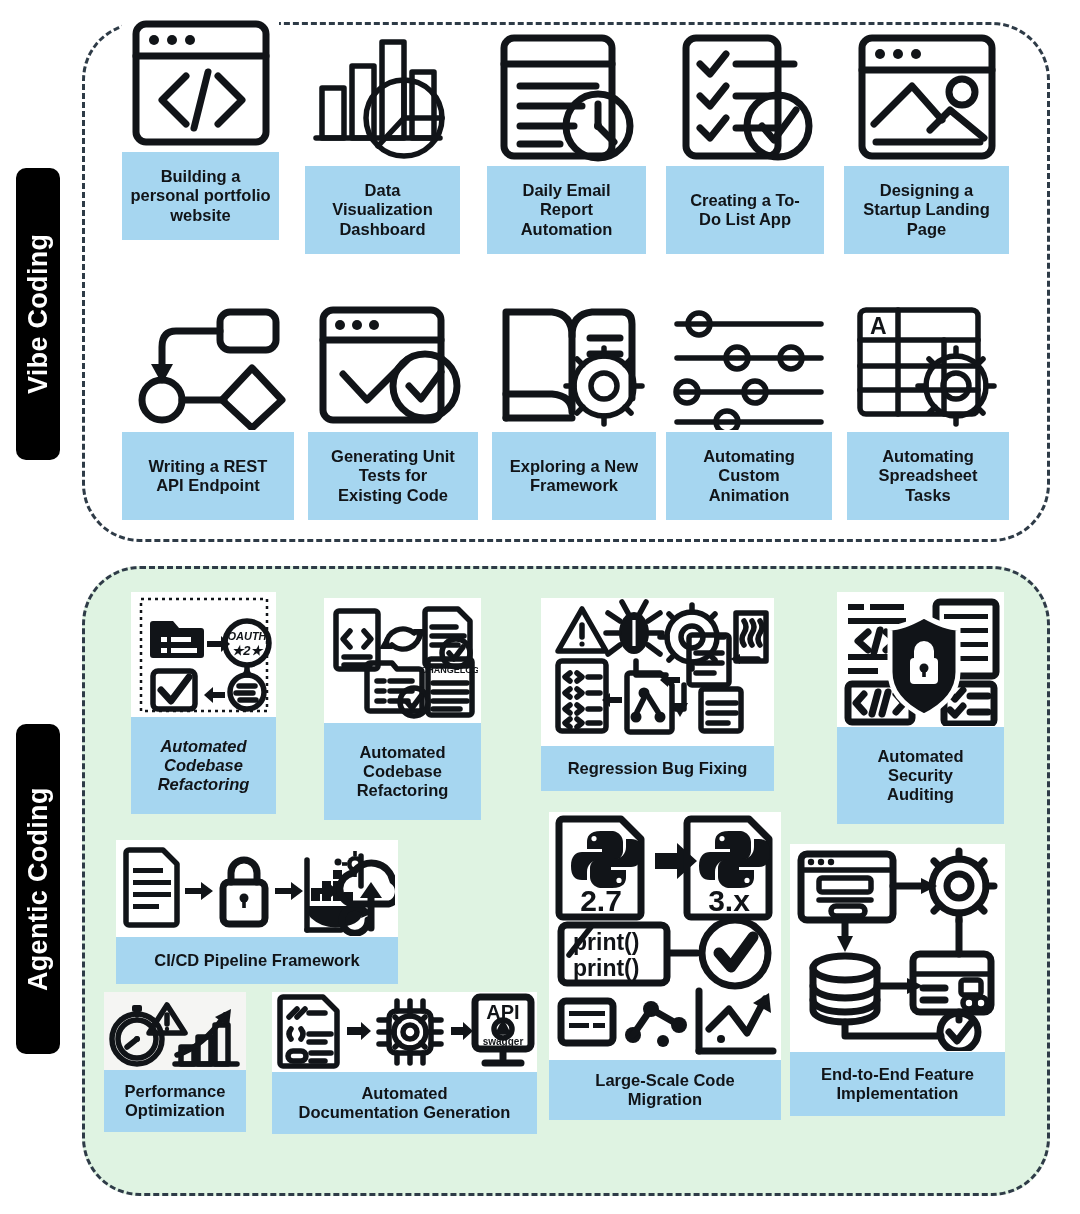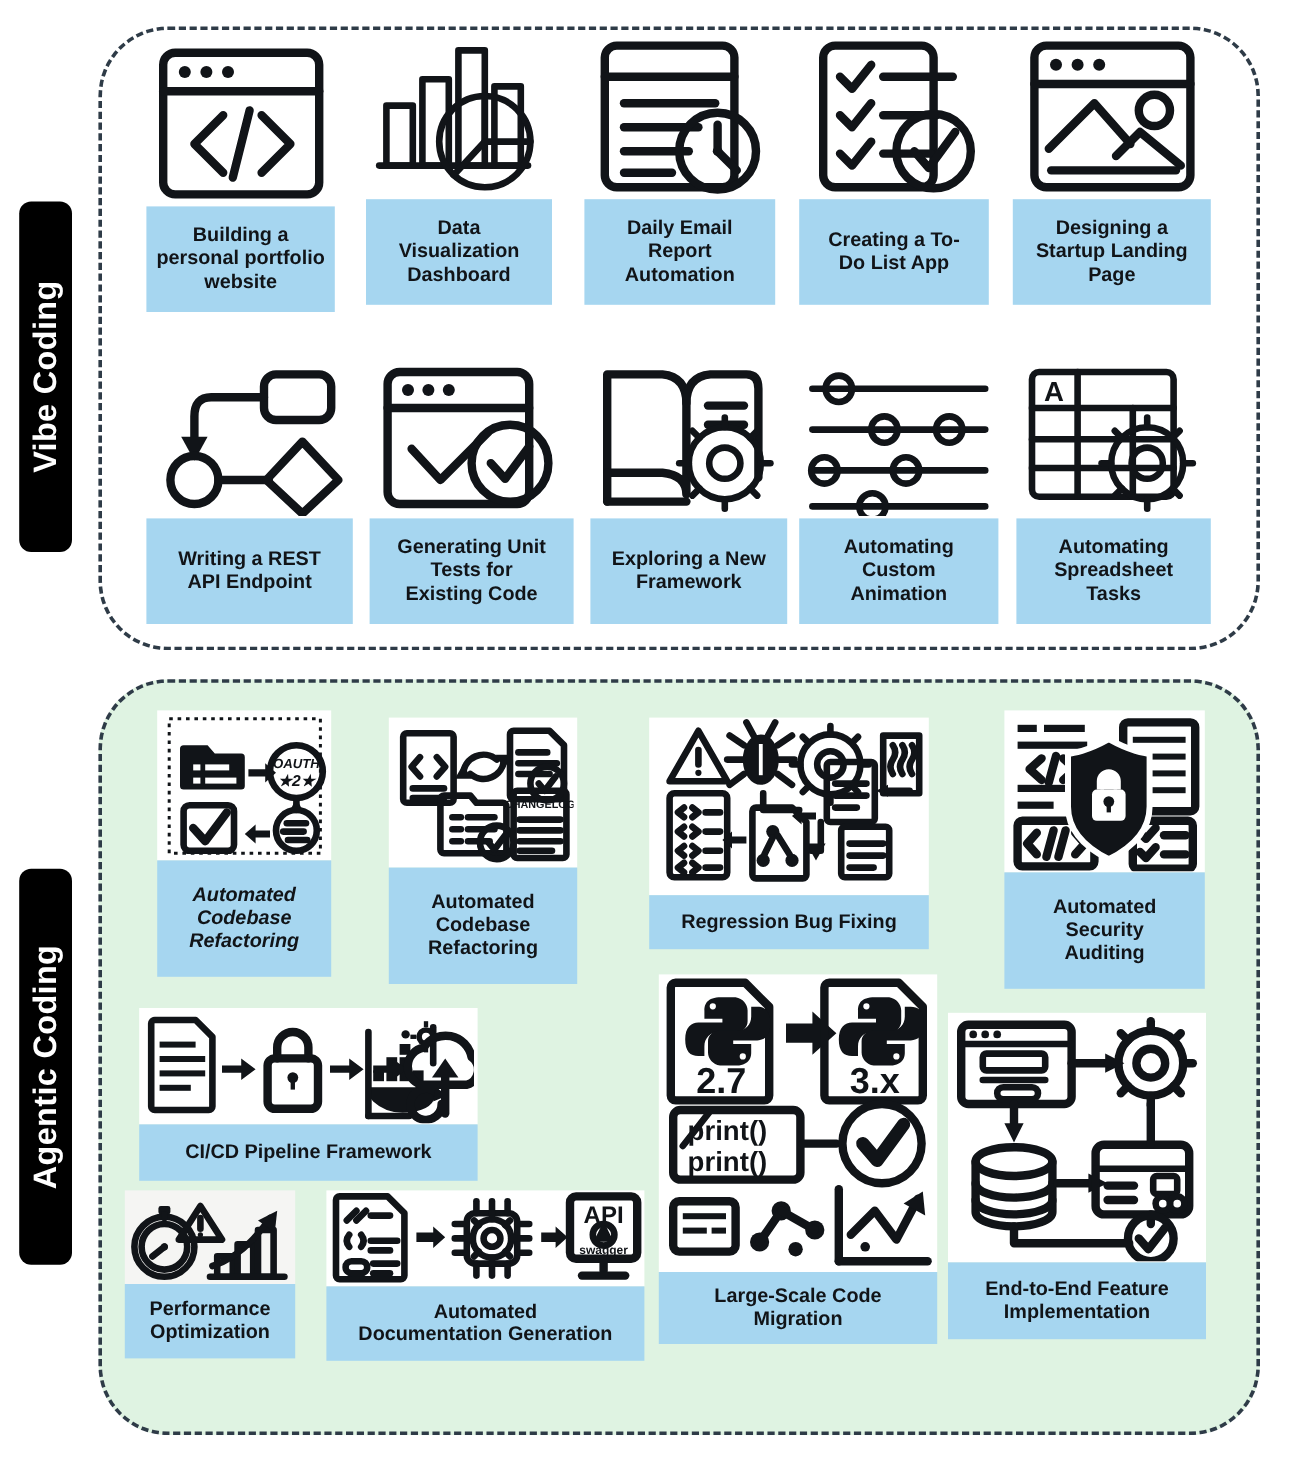--- a/index.html
+++ b/index.html
@@ -64,21 +64,21 @@
   text.glyph{ fill:#111418; font-family:"Liberation Sans", sans-serif; font-weight:700; }
 </style>
 </head>
 <body>
 
 <div id="page">
 
   <div class="panel" id="panel-vibe"></div>
   <div class="side-label" id="lbl-vibe">Vibe Coding</div>
 
-  <div class="card" style="left:122px; top:34px; width:157px;">
+  <div class="card" style="left:122px; top:14px; width:157px;">
     <div class="icon-box" style="height:138px">
       <svg width="146" height="134" viewBox="0 0 146 134">
         <rect class="st" x="8" y="8" width="130" height="118" rx="10"></rect>
         <line class="st" x1="8" y1="40" x2="138" y2="40"></line>
         <circle class="dot" cx="26" cy="24" r="5"></circle>
           <circle class="dot" cx="44" cy="24" r="5"></circle>
           <circle class="dot" cx="62" cy="24" r="5"></circle>
         <polyline class="st" points="58,60 34,84 58,108"></polyline>
         <polyline class="st" points="90,60 114,84 90,108"></polyline>
         <line class="st" x1="80" y1="56" x2="66" y2="112"></line>

